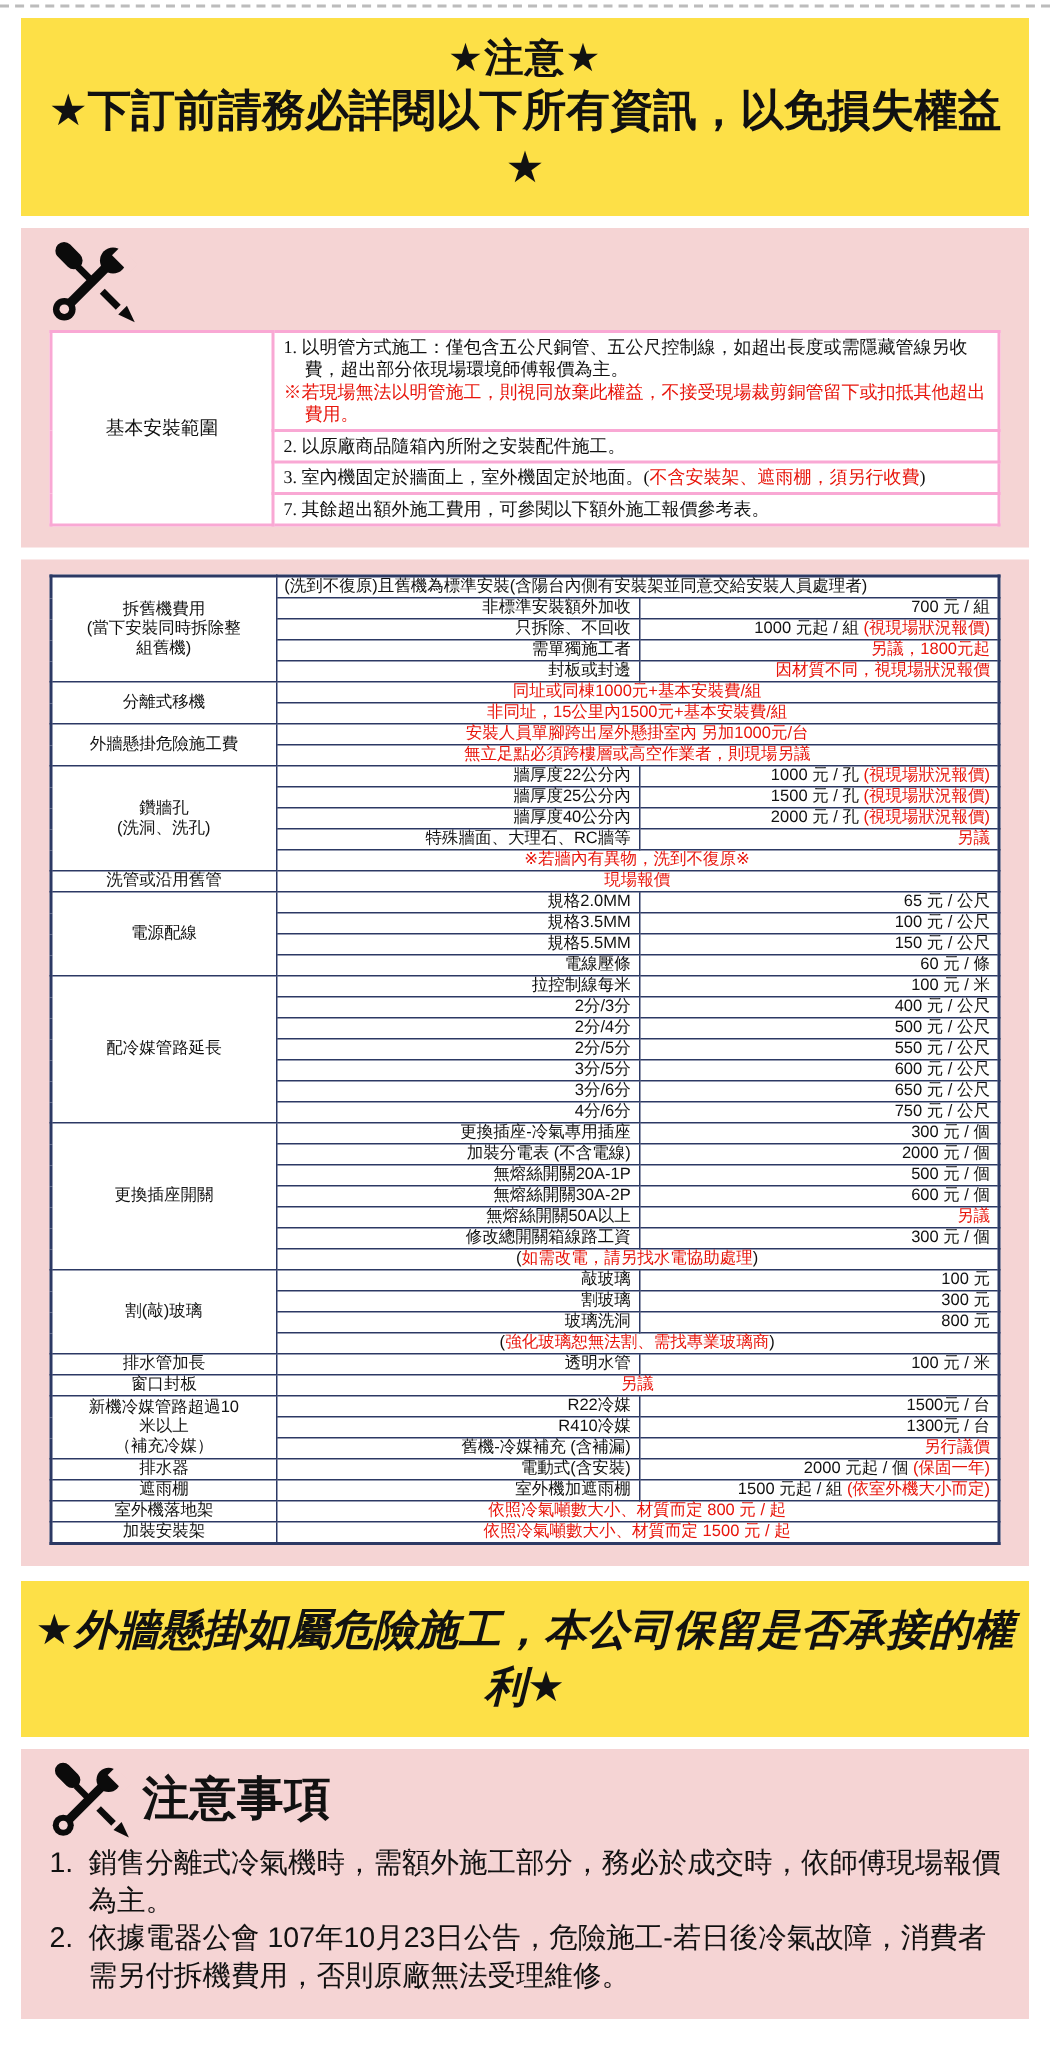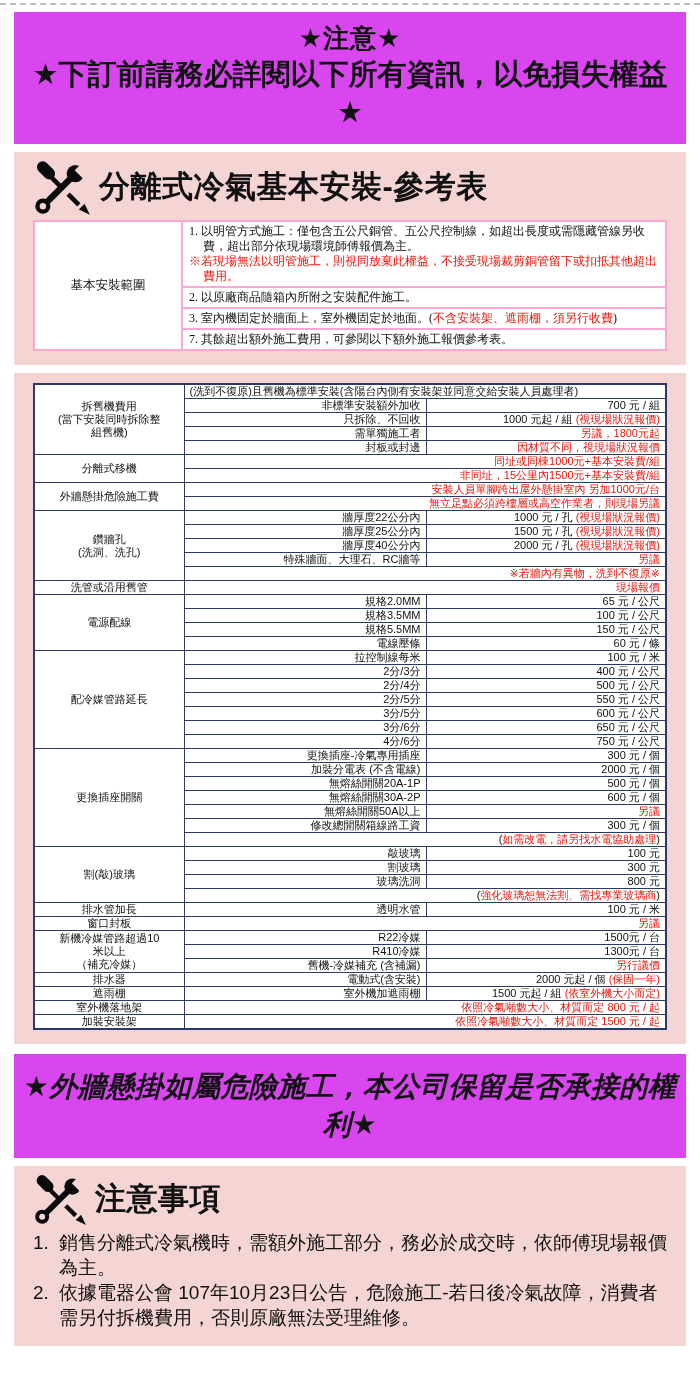--- a/index.html
+++ b/index.html
@@ -3,39 +3,39 @@
 <meta charset="utf-8">
 <style>
   * { box-sizing: border-box; }
   html,body { margin:0; padding:0; }
   body {
     width:700px; min-height:1375px; background:#ffffff; color:#111;
     font-family:"Liberation Sans","DejaVu Sans",sans-serif;
   }
   .topline { border-top:2px dashed #bcbcbc; margin:3px 0 7px 0; }
   .banner {
-    background:#d946ef; margin:0 14px; padding:10px 8px 13px 8px; text-align:center;
+    background:#fde047; margin:0 14px; padding:10px 8px 13px 8px; text-align:center;
   }
   .banner .b1 { font-size:26px; line-height:33px; font-weight:bold; letter-spacing:1px; }
   .banner .b2 { font-size:29px; line-height:38px; font-weight:bold; }
   .panel { background:#f5d4d4; margin:8px 14px 0 14px; padding:4px 19px 14px 19px; }
   .sec-head { display:flex; align-items:center; gap:8px; margin:2px 0 4px 0; }
   .icon-tools { width:58px; height:58px; flex:0 0 auto; }
   .sec-title { font-size:31px; font-weight:bold; margin:0; letter-spacing:0.5px; }
   table { border-collapse:collapse; width:100%; background:#fff; }
   .t1 { border:2px solid #2c3964; font-size:12px; margin-top:4px; }
   .t1 td { border:2px solid #f9a8d4; padding:2px 6px; line-height:15px; vertical-align:middle;font-family:Liberation Serif, serif; }
   .t1 td.lab { width:148px; text-align:center; font-size:12.5px; }
   .t1 .hang { padding-left:14px; text-indent:-14px; }
   .t2 { border:2px solid #2c3964; font-size:11px; margin-top:6px; }
   .t2 td { border:1px solid #2c3964; padding:0 5px; line-height:13px; height:14px; vertical-align:middle; }
   .t2 td.lab { width:150px; text-align:center; padding:0 20px; }
   .t2 td.item { width:242px; text-align:right; }
   .t2 td.price { text-align:right; }
-  .t2 td.span { text-align:right; }
+  .t2 td.span { text-align:center; }
   .t2 td.span.left { text-align:left; }
   .red { color:#e8150b; }
   .banner-mid { margin-top:10px; padding:14px 6px; }
   .banner-mid .bm { font-size:28px; font-weight:bold; letter-spacing:0.5px;font-style:italic; }
   .notes-panel { padding-bottom:16px; }
   .note { display:flex; font-size:19px; line-height:25px; }
   .note .num { flex:0 0 26px; }
   .note .txt { flex:1 1 auto; }
 </style>
 </head>
@@ -64,21 +64,20 @@
   <div class="banner">
     <div class="b1">★注意★</div>
     <div class="b2">★下訂前請務必詳閱以下所有資訊，以免損失權益★</div>
   </div>
 
   <section class="panel">
     <div class="sec-head">
       <svg class="icon-tools">
           <use href="#tools"></use>
         </svg>
-      <h2 class="sec-title">分離式冷氣基本安裝-參考表</h2>
     </div>
     <table class="t1">
       <tbody>
           <tr>
         <td class="lab" rowspan="4">基本安裝範圍</td>
         <td>
           <div class="hang">1. 以明管方式施工：僅包含五公尺銅管、五公尺控制線，如超出長度或需隱藏管線另收費，超出部分依現場環境師傅報價為主。</div>
           <div class="hang"><span class="red">※若現場無法以明管施工，則視同放棄此權益，不接受現場裁剪銅管留下或扣抵其他超出費用。</span></div>
         </td>
       </tr>

